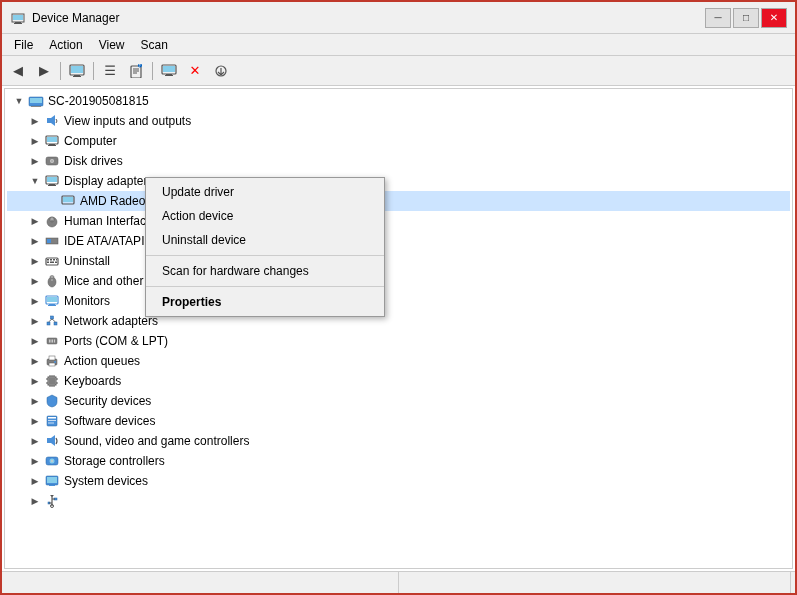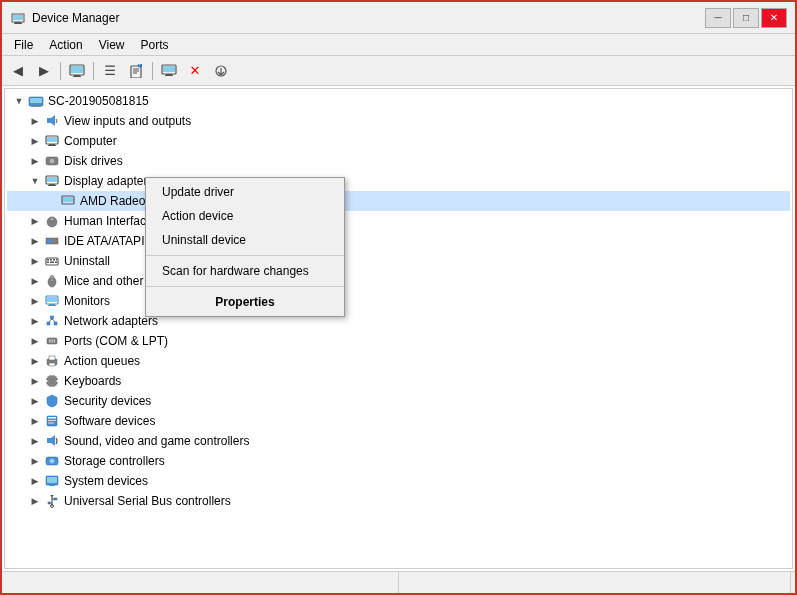--- a/index.html
+++ b/index.html
@@ -146,35 +146,35 @@
       flex-shrink: 0;
       display: flex;
       align-items: center;
       justify-content: center;
     }
     
     .context-menu {
       position: absolute;
       top: 88px;
       left: 140px;
-      width: 200px;
+      width: 240px;
       background: #f0f0f0;
       border: 1px solid #999;
       box-shadow: 2px 2px 6px rgba(0,0,0,0.3);
       z-index: 100;
       padding: 2px 0;
     }
     .ctx-item {
       padding: 5px 16px;
       cursor: pointer;
       font-size: 12px;
       color: #000;
       white-space: nowrap;
     }
-    .ctx-item.bold { font-weight: bold; text-align: center; }
+    .ctx-item.bold { font-weight: bold; }
     .ctx-separator {
       height: 1px;
       background: #ccc;
       margin: 3px 0;
     }
     .status-bar {
       height: 22px;
       background: #f0f0f0;
       border-top: 1px solid #ccc;
       display: flex;
@@ -210,21 +210,21 @@
       <button class="title-bar-btn">─</button>
       <button class="title-bar-btn">□</button>
       <button class="title-bar-btn" style="background:#e81123;color:#fff;">✕</button>
     </div>
   </div>
 
   <div class="menu-bar">
     <span class="menu-item">File</span>
     <span class="menu-item">Action</span>
     <span class="menu-item">View</span>
-    <span class="menu-item">Ports</span>
+    <span class="menu-item">Scan</span>
   </div>
 
   <div class="toolbar">
     <button class="toolbar-btn">◀</button>
     <button class="toolbar-btn">▶</button>
     <div class="toolbar-separator"></div>
     <button class="toolbar-btn">
       <svg width="16" height="16" viewBox="0 0 16 16">
         <rect x="1" y="2" width="14" height="10" rx="1" fill="none" stroke="#555" stroke-width="1.2"></rect>
         <rect x="2" y="3" width="12" height="7" fill="#87ceeb"></rect>
@@ -529,21 +529,20 @@
           <svg width="14" height="14" viewBox="0 0 14 14">
             <line x1="7" y1="1" x2="7" y2="12" stroke="#555" stroke-width="1.2"></line>
             <path d="M5 1 L9 1 L7 3 Z" fill="#555"></path>
             <rect x="9" y="4" width="3" height="2" fill="#4a90d9" stroke="#2060a0" stroke-width="0.5"></rect>
             <rect x="3" y="8" width="2" height="2" fill="#4a90d9" stroke="#2060a0" stroke-width="0.5"></rect>
             <line x1="7" y1="5" x2="10" y2="5" stroke="#555" stroke-width="1"></line>
             <line x1="7" y1="9" x2="4" y2="9" stroke="#555" stroke-width="1"></line>
             <circle cx="7" cy="12" r="1.5" fill="none" stroke="#555" stroke-width="1"></circle>
           </svg>
         </div>
-        <span>Universal Serial Bus controllers</span>
       </div>
 
       <div class="context-menu">
         <div class="ctx-item">Update driver</div>
         <div class="ctx-item">Action device</div>
         <div class="ctx-item">Uninstall device</div>
         <div class="ctx-separator"></div>
         <div class="ctx-item">Scan for hardware changes</div>
         <div class="ctx-separator"></div>
         <div class="ctx-item bold">Properties</div>

